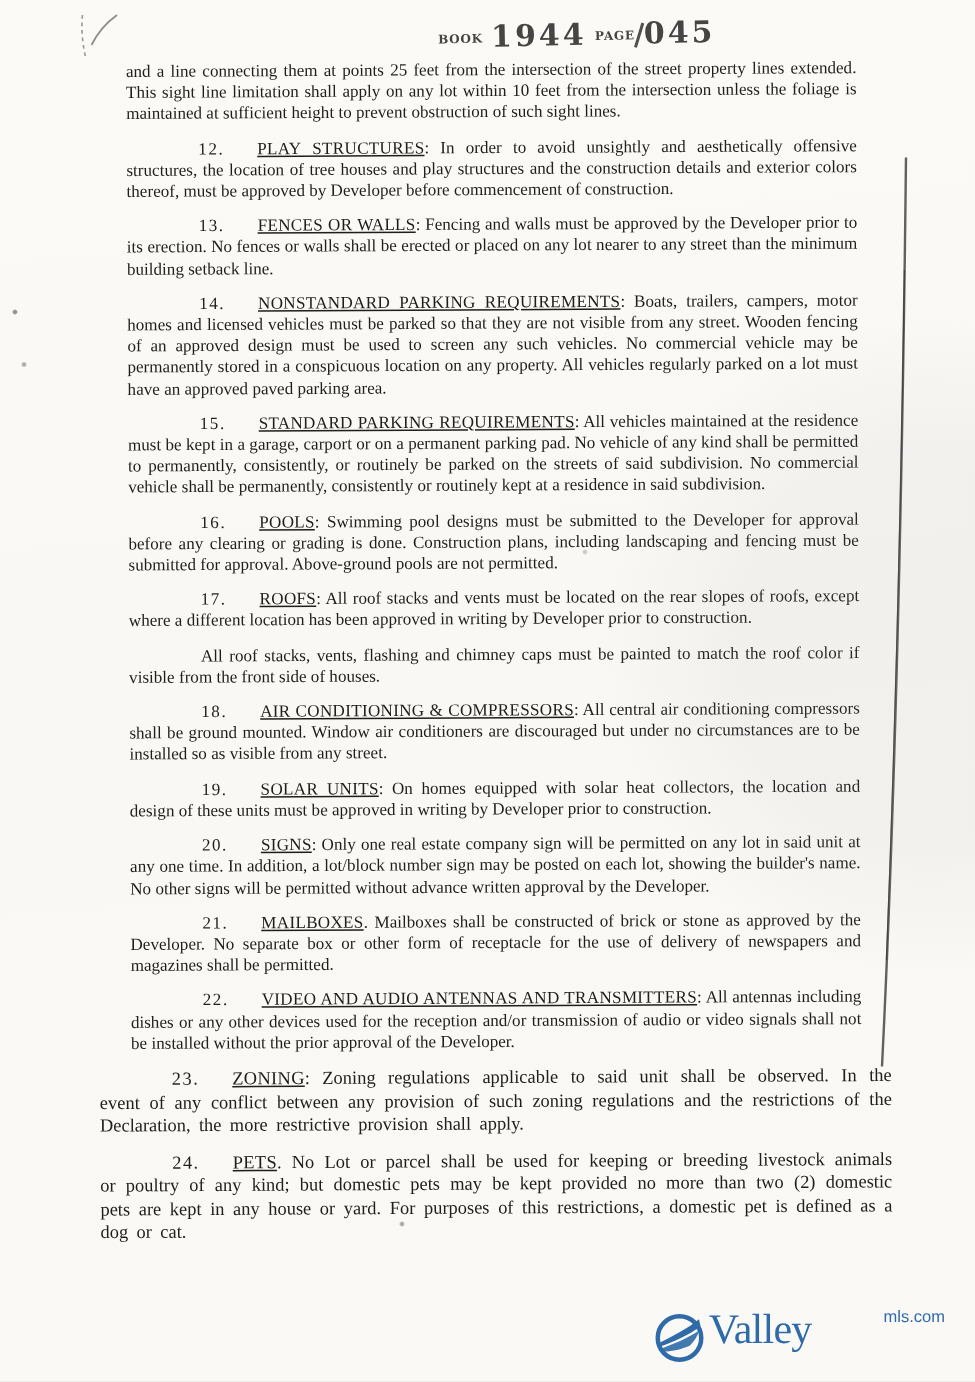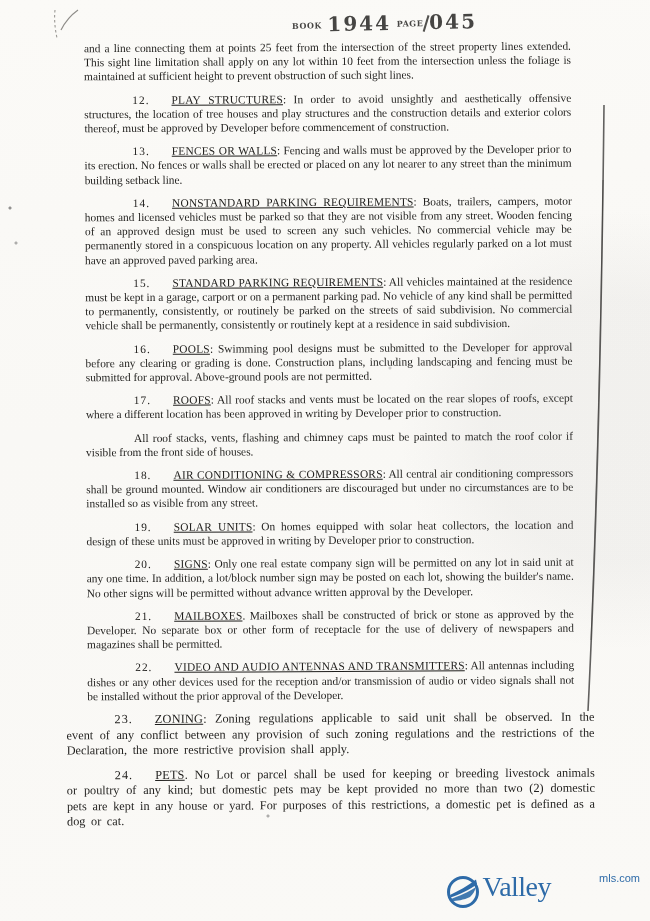--- a/index.html
+++ b/index.html
@@ -73,21 +73,21 @@
     word-spacing: 2.5px;
     margin-top: 3px;
   }
 
   
   .artifact-svg { position: absolute; inset: 0; width: 650px; height: 921px; pointer-events: none; }
 
   
   .logo {
     position: absolute;
-    right: 10px;
+    right: 20px;
     bottom: 11px;
     display: flex;
     align-items: flex-start;
     white-space: nowrap;
   }
   .logo-icon { margin-top: 2px; }
   .logo-text {
     font-family: "Liberation Serif", serif;
     font-size: 28px;
     line-height: 30px;

